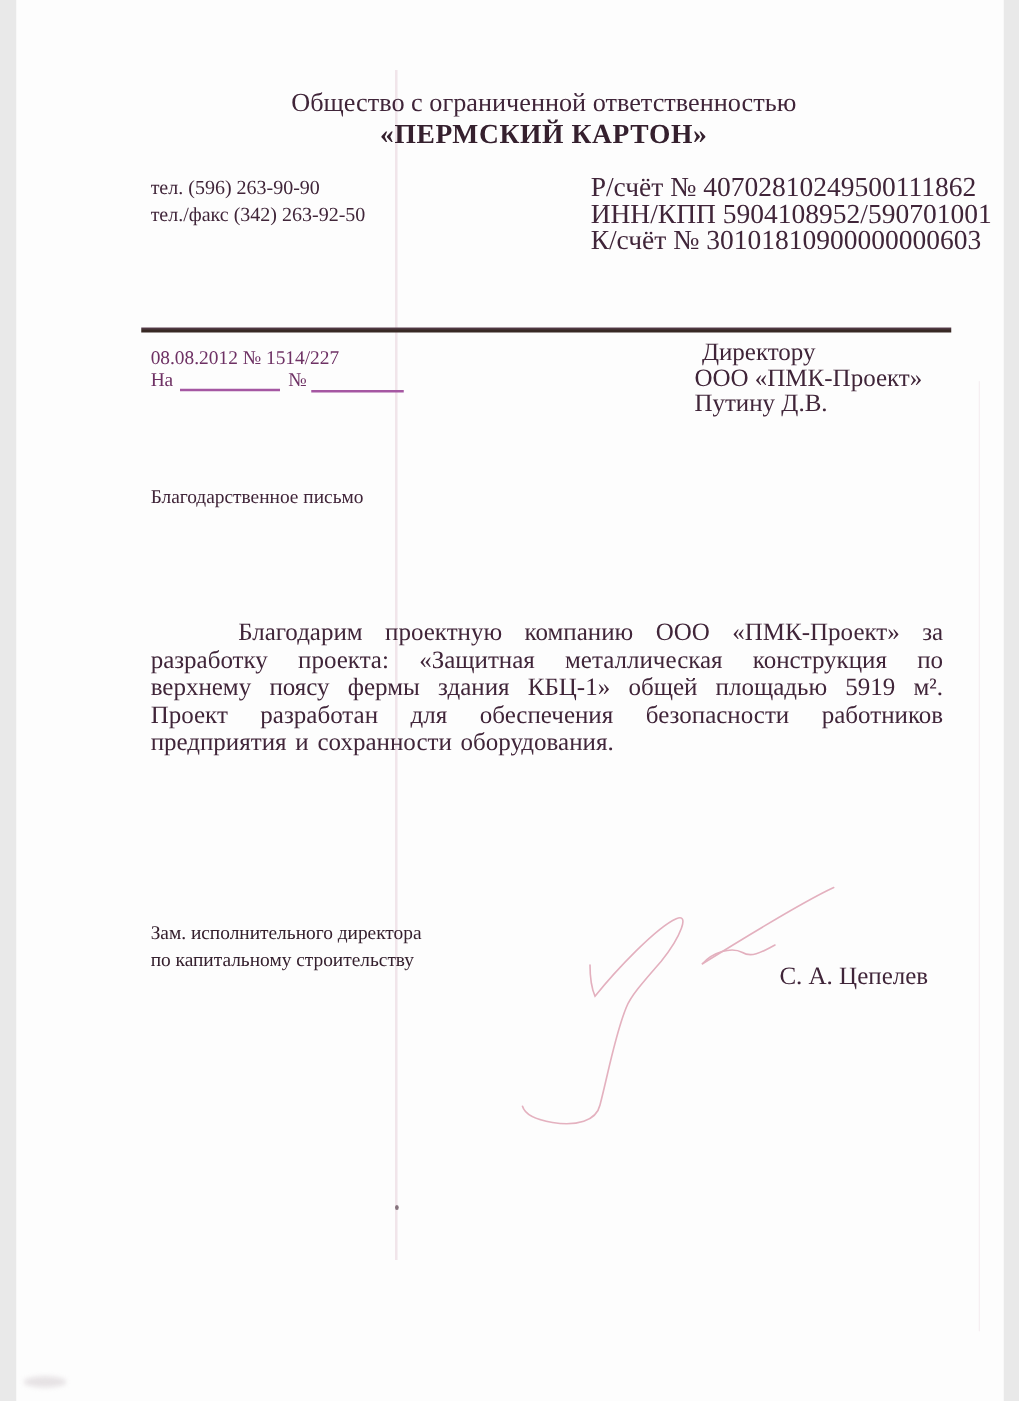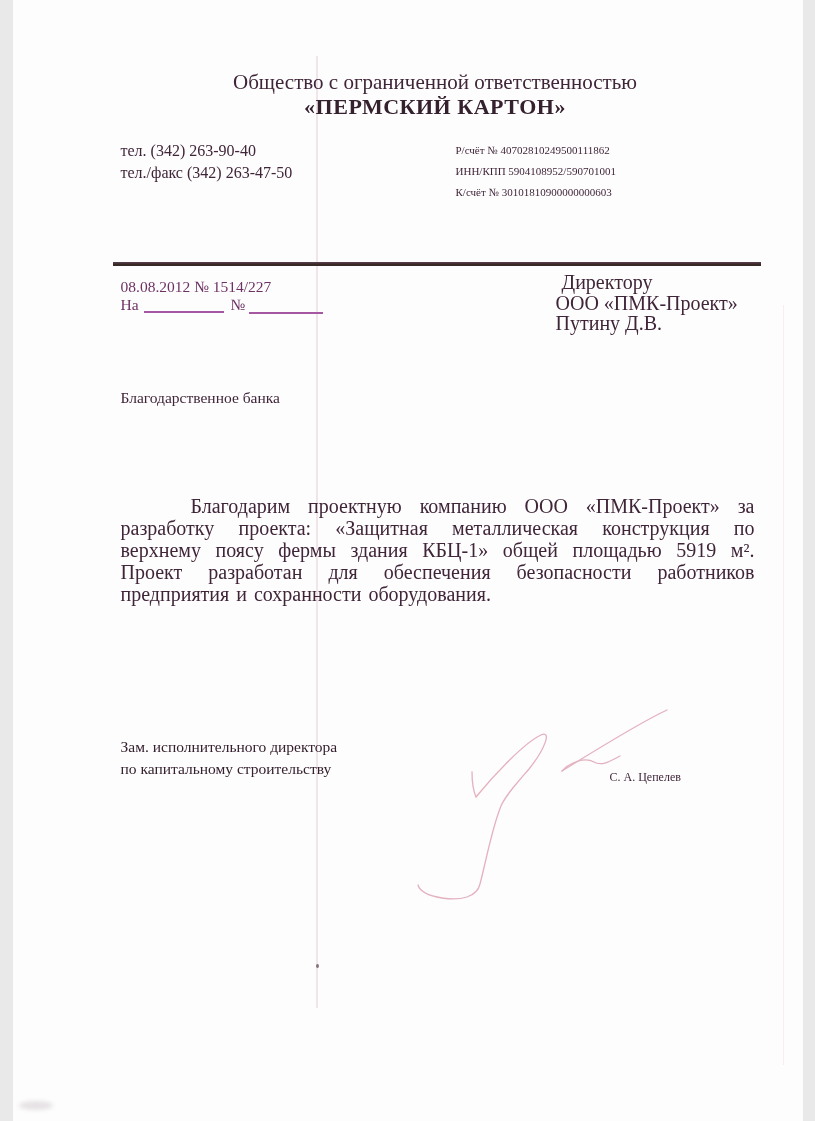--- a/index.html
+++ b/index.html
@@ -22,36 +22,36 @@
     font-family:"Liberation Serif","DejaVu Serif",serif;
     color:var(--ink);
     overflow:hidden;
     margin:0 auto;
   }
   .abs{position:absolute;}
   .header{top:70px;left:15px;width:815px;text-align:center;}
   .org-type{font-size:21px;line-height:24px;color:var(--ink);}
   .org-name{font-size:22px;line-height:25px;font-weight:bold;letter-spacing:.5px;color:var(--ink-strong);}
   .contact{left:108px;top:140px;font-size:16px;line-height:21.5px;}
-  .bank{left:443px;top:140px;font-size:11px;line-height:20.9px;font-family:Liberation Serif, serif;}
+  .bank{left:460px;top:140px;font-size:22px;line-height:20.9px;font-family:Liberation Serif, serif;}
   .rule{left:100px;top:262px;width:648px;height:3.5px;
         background:linear-gradient(to bottom,var(--rule-light),var(--rule-dark) 60%);}
   .ref-date{left:108px;top:278px;font-size:15.5px;color:var(--ref-ink);}
   .na-label{left:108px;top:296px;font-size:15.5px;color:var(--ref-ink);}
   .no-label{left:218px;top:296px;font-size:15.5px;color:var(--ref-ink);}
   .uline{height:1.6px;background:var(--underline);}
   .uline-1{left:131px;top:311px;width:80px;}
   .uline-2{left:236px;top:312px;width:74px;}
   .recipient{left:543px;top:272px;font-size:20px;line-height:20.5px;}
   .recipient .line-0{padding-left:6px;}
   .subject{left:108px;top:389px;font-size:15.5px;}
   .body-par{left:108px;top:495px;width:634px;font-size:20px;line-height:22px;
             text-align:justify;text-indent:70px;word-spacing:2px;margin:0;}
   .sign-title{left:108px;top:736px;font-size:15.5px;line-height:21.8px;color:var(--ink-strong);}
-  .sign-name{left:597px;top:770px;font-size:12px;text-align:center;}
+  .sign-name{left:611px;top:770px;font-size:20px;text-align:center;}
   .fold{background:var(--fold);}
   .fold-left{left:303px;top:56px;width:2px;height:952px;opacity:.6;}
   .fold-right{left:770px;top:305px;width:1.5px;height:760px;opacity:.35;}
   .speck{left:303px;top:964px;width:3px;height:4px;background:#6a5560;border-radius:50%;opacity:.8;}
   .smudge{left:6px;top:1101px;width:34px;height:9px;background:#d7d0d4;border-radius:50%;
           filter:blur(2px);opacity:.6;}
   .sig-svg{left:0;top:0;width:815px;height:1121px;pointer-events:none;}
 </style>
 </head>
 <body>
@@ -62,22 +62,22 @@
   <div class="abs fold fold-right"></div>
   <div class="abs speck"></div>
   <div class="abs smudge"></div>
 
   <div class="abs header">
     <div class="org-type">Общество с ограниченной ответственностью</div>
     <div class="org-name">«ПЕРМСКИЙ КАРТОН»</div>
   </div>
 
   <div class="abs contact">
-    <div>тел. (342) 263-90-40</div>
-    <div>тел./факс (342) 263-47-50</div>
+    <div>тел. (596) 263-90-90</div>
+    <div>тел./факс (342) 263-92-50</div>
   </div>
 
   <div class="abs bank">
     <div>Р/счёт № 40702810249500111862</div>
     <div>ИНН/КПП  5904108952/590701001</div>
     <div>К/счёт № 30101810900000000603</div>
   </div>
 
   <div class="abs rule"></div>
 
@@ -86,21 +86,21 @@
   <div class="abs uline uline-1"></div>
   <div class="abs no-label">№</div>
   <div class="abs uline uline-2"></div>
 
   <div class="abs recipient">
     <div class="line-0">Директору</div>
     <div>ООО «ПМК-Проект»</div>
     <div>Путину Д.В.</div>
   </div>
 
-  <div class="abs subject">Благодарственное банка</div>
+  <div class="abs subject">Благодарственное письмо</div>
 
   <p class="abs body-par">Благодарим проектную компанию ООО «ПМК-Проект» за разработку проекта: «Защитная металлическая конструкция по верхнему поясу фермы здания КБЦ-1» общей площадью 5919 м².  Проект разработан для обеспечения безопасности работников предприятия и сохранности оборудования.</p>
 
   <div class="abs sign-title">
     <div>Зам. исполнительного директора</div>
     <div>по капитальному строительству</div>
   </div>
   <div class="abs sign-name">С. А. Цепелев</div>
 
   <svg class="abs sig-svg" viewBox="0 0 815 1121">

